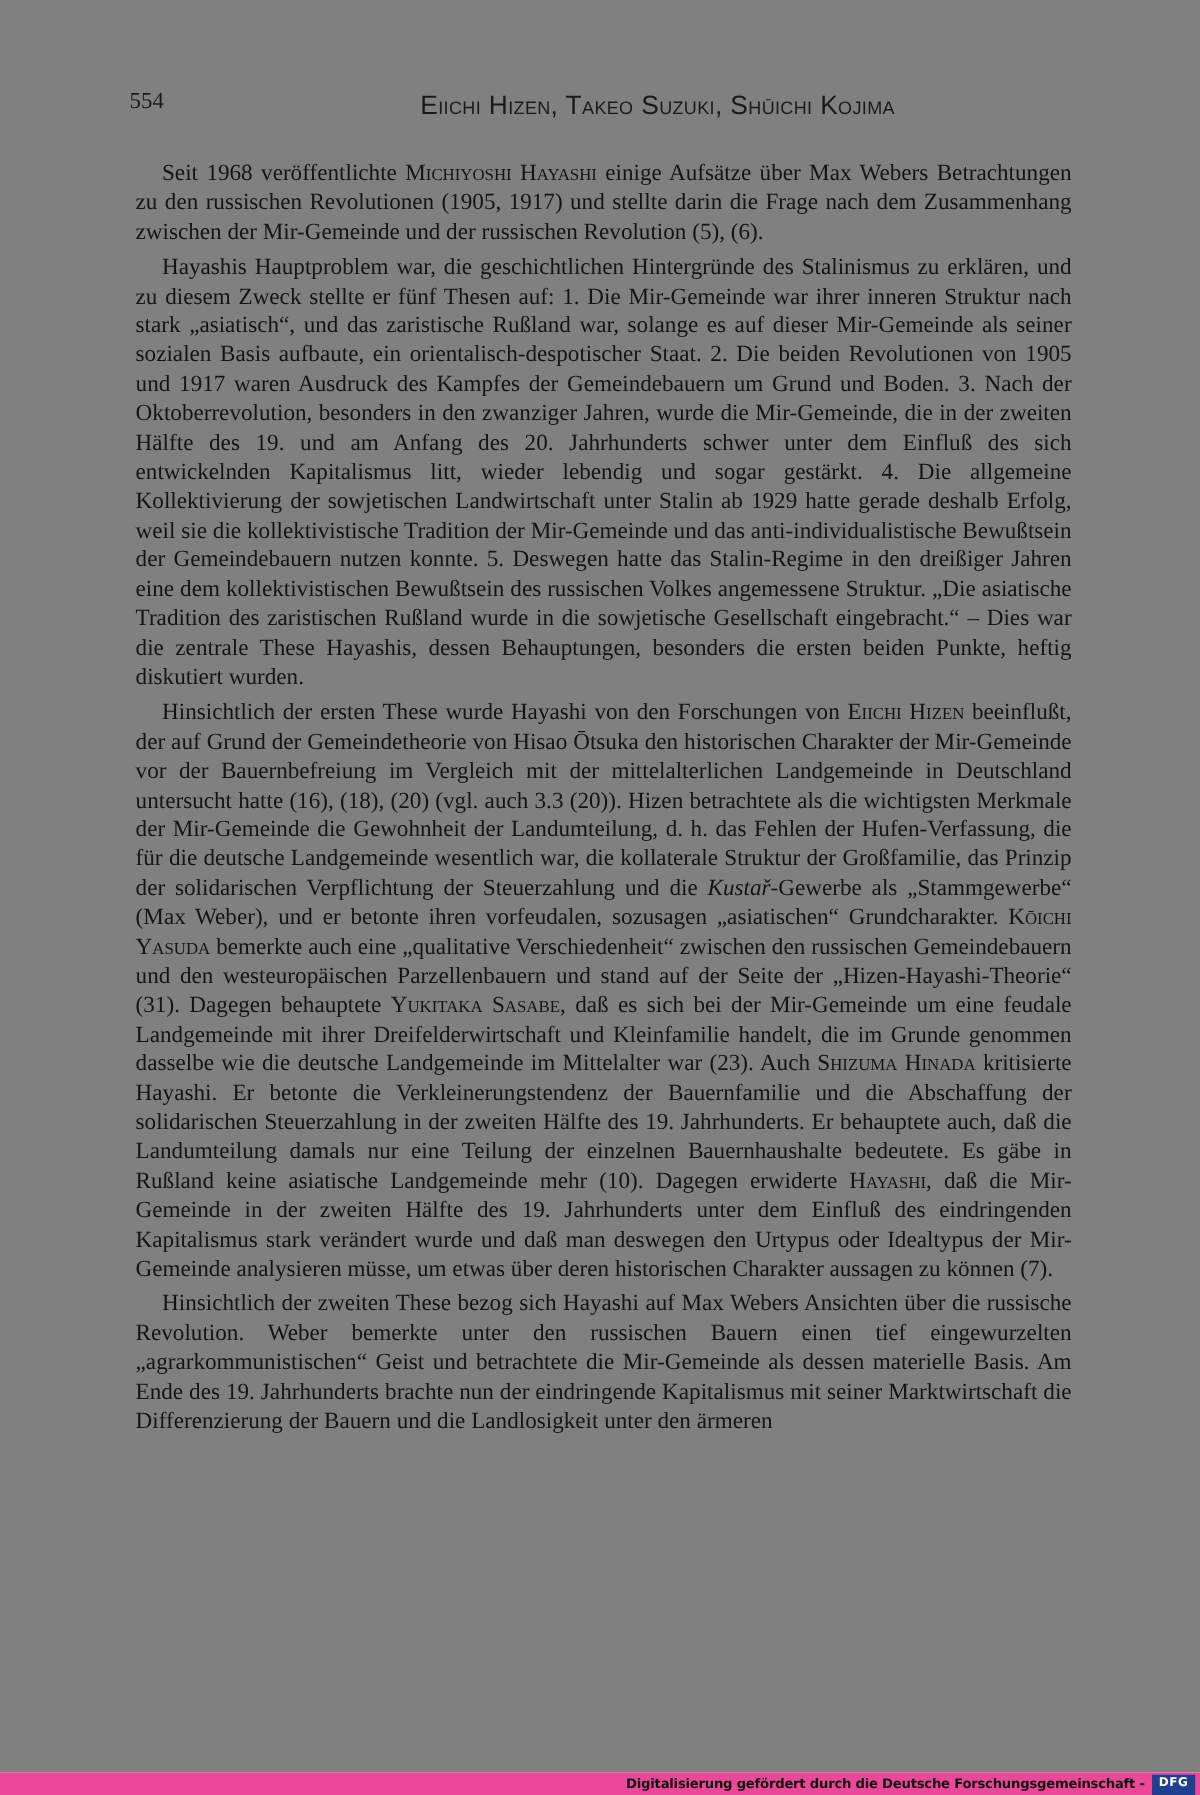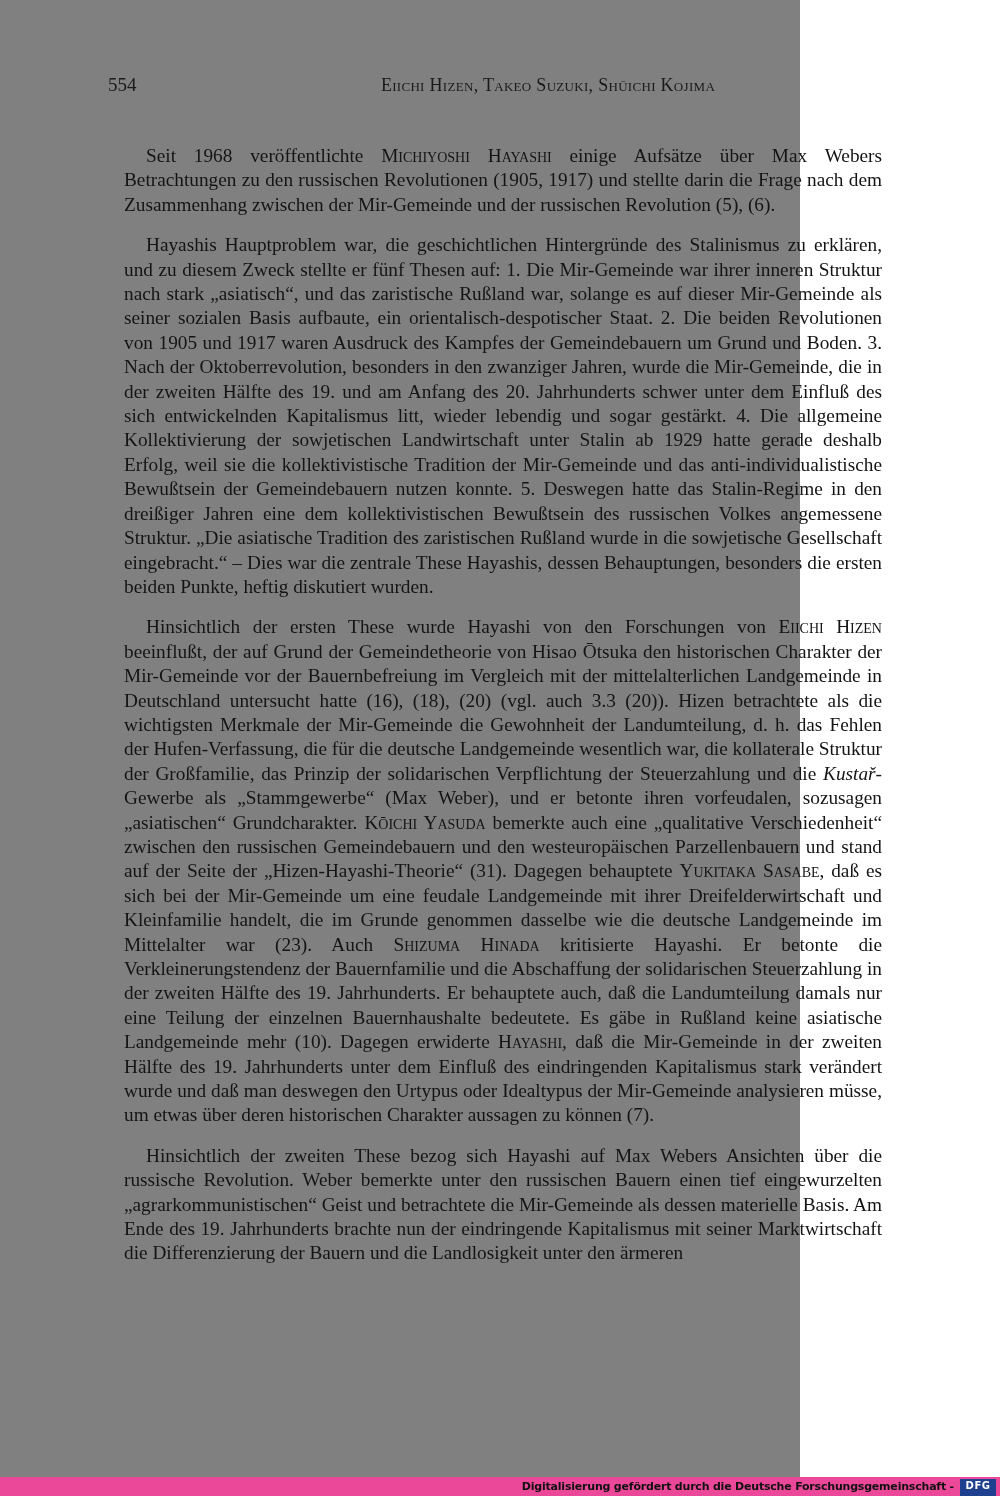--- a/index.html
+++ b/index.html
@@ -1,26 +1,26 @@
 <!DOCTYPE html>
 <html><head>
 <meta charset="utf-8">
 <style>
   html, body { margin:0; padding:0; }
   body { width:1000px; height:1496px; background:#ffffff; position:relative; overflow:hidden; }
-  .page { position:absolute; left:0; top:0; width:800px; height:1477px; background:#808080; }
+  .page { position:absolute; left:0; top:0; width:1000px; height:1477px; background:#808080; }
   .running-head { position:absolute; top:72px; left:108px; width:790px; height:30px;
     font-family:"DejaVu Serif", "Liberation Serif", serif; color:#1a1a1a; font-size:17px; }
   .page-number { position:absolute; left:0; top:2px; font-family:"Liberation Serif", serif; font-size:19px; }
   .head-title { position:absolute; left:0; right:0; text-align:center; top:3px;
-    font-family:Liberation Serif, serif; font-size:18px; font-variant:small-caps; letter-spacing:0.3px; padding-left:90px; }
+    font-family:Liberation Sans, sans-serif; font-size:22px; font-variant:small-caps; letter-spacing:0.3px; padding-left:90px; }
   .body-text { position:absolute; left:108px; top:128px; width:790px;
     font-family:"Liberation Serif", serif; font-size:19.3px; line-height:24.4px; color:#141414;
     text-align:justify; hyphens:none; }
-  .body-text p { margin:16px; text-indent:22px; }
+  .body-text p { margin:5px; text-indent:22px; }
   .sc { font-variant:small-caps; }
   .it { font-style:italic; }
   .footer { position:absolute; left:0; top:1477px; width:1000px; height:19px; background:#ec4899; }
   .footer-text { position:absolute; right:46px; top:3px; font-family:"DejaVu Sans", sans-serif;
     font-size:11px; font-weight:bold; color:#111; letter-spacing:-0.2px; }
   .dfg-logo { position:absolute; right:4px; top:2px; width:36px; height:24px; background:#1f3f8f;
     color:#ffffff; font-family:"DejaVu Sans", sans-serif; font-weight:bold; font-size:10px;
     line-height:14px; text-align:center; letter-spacing:0.5px; }
 </style>
 </head>

